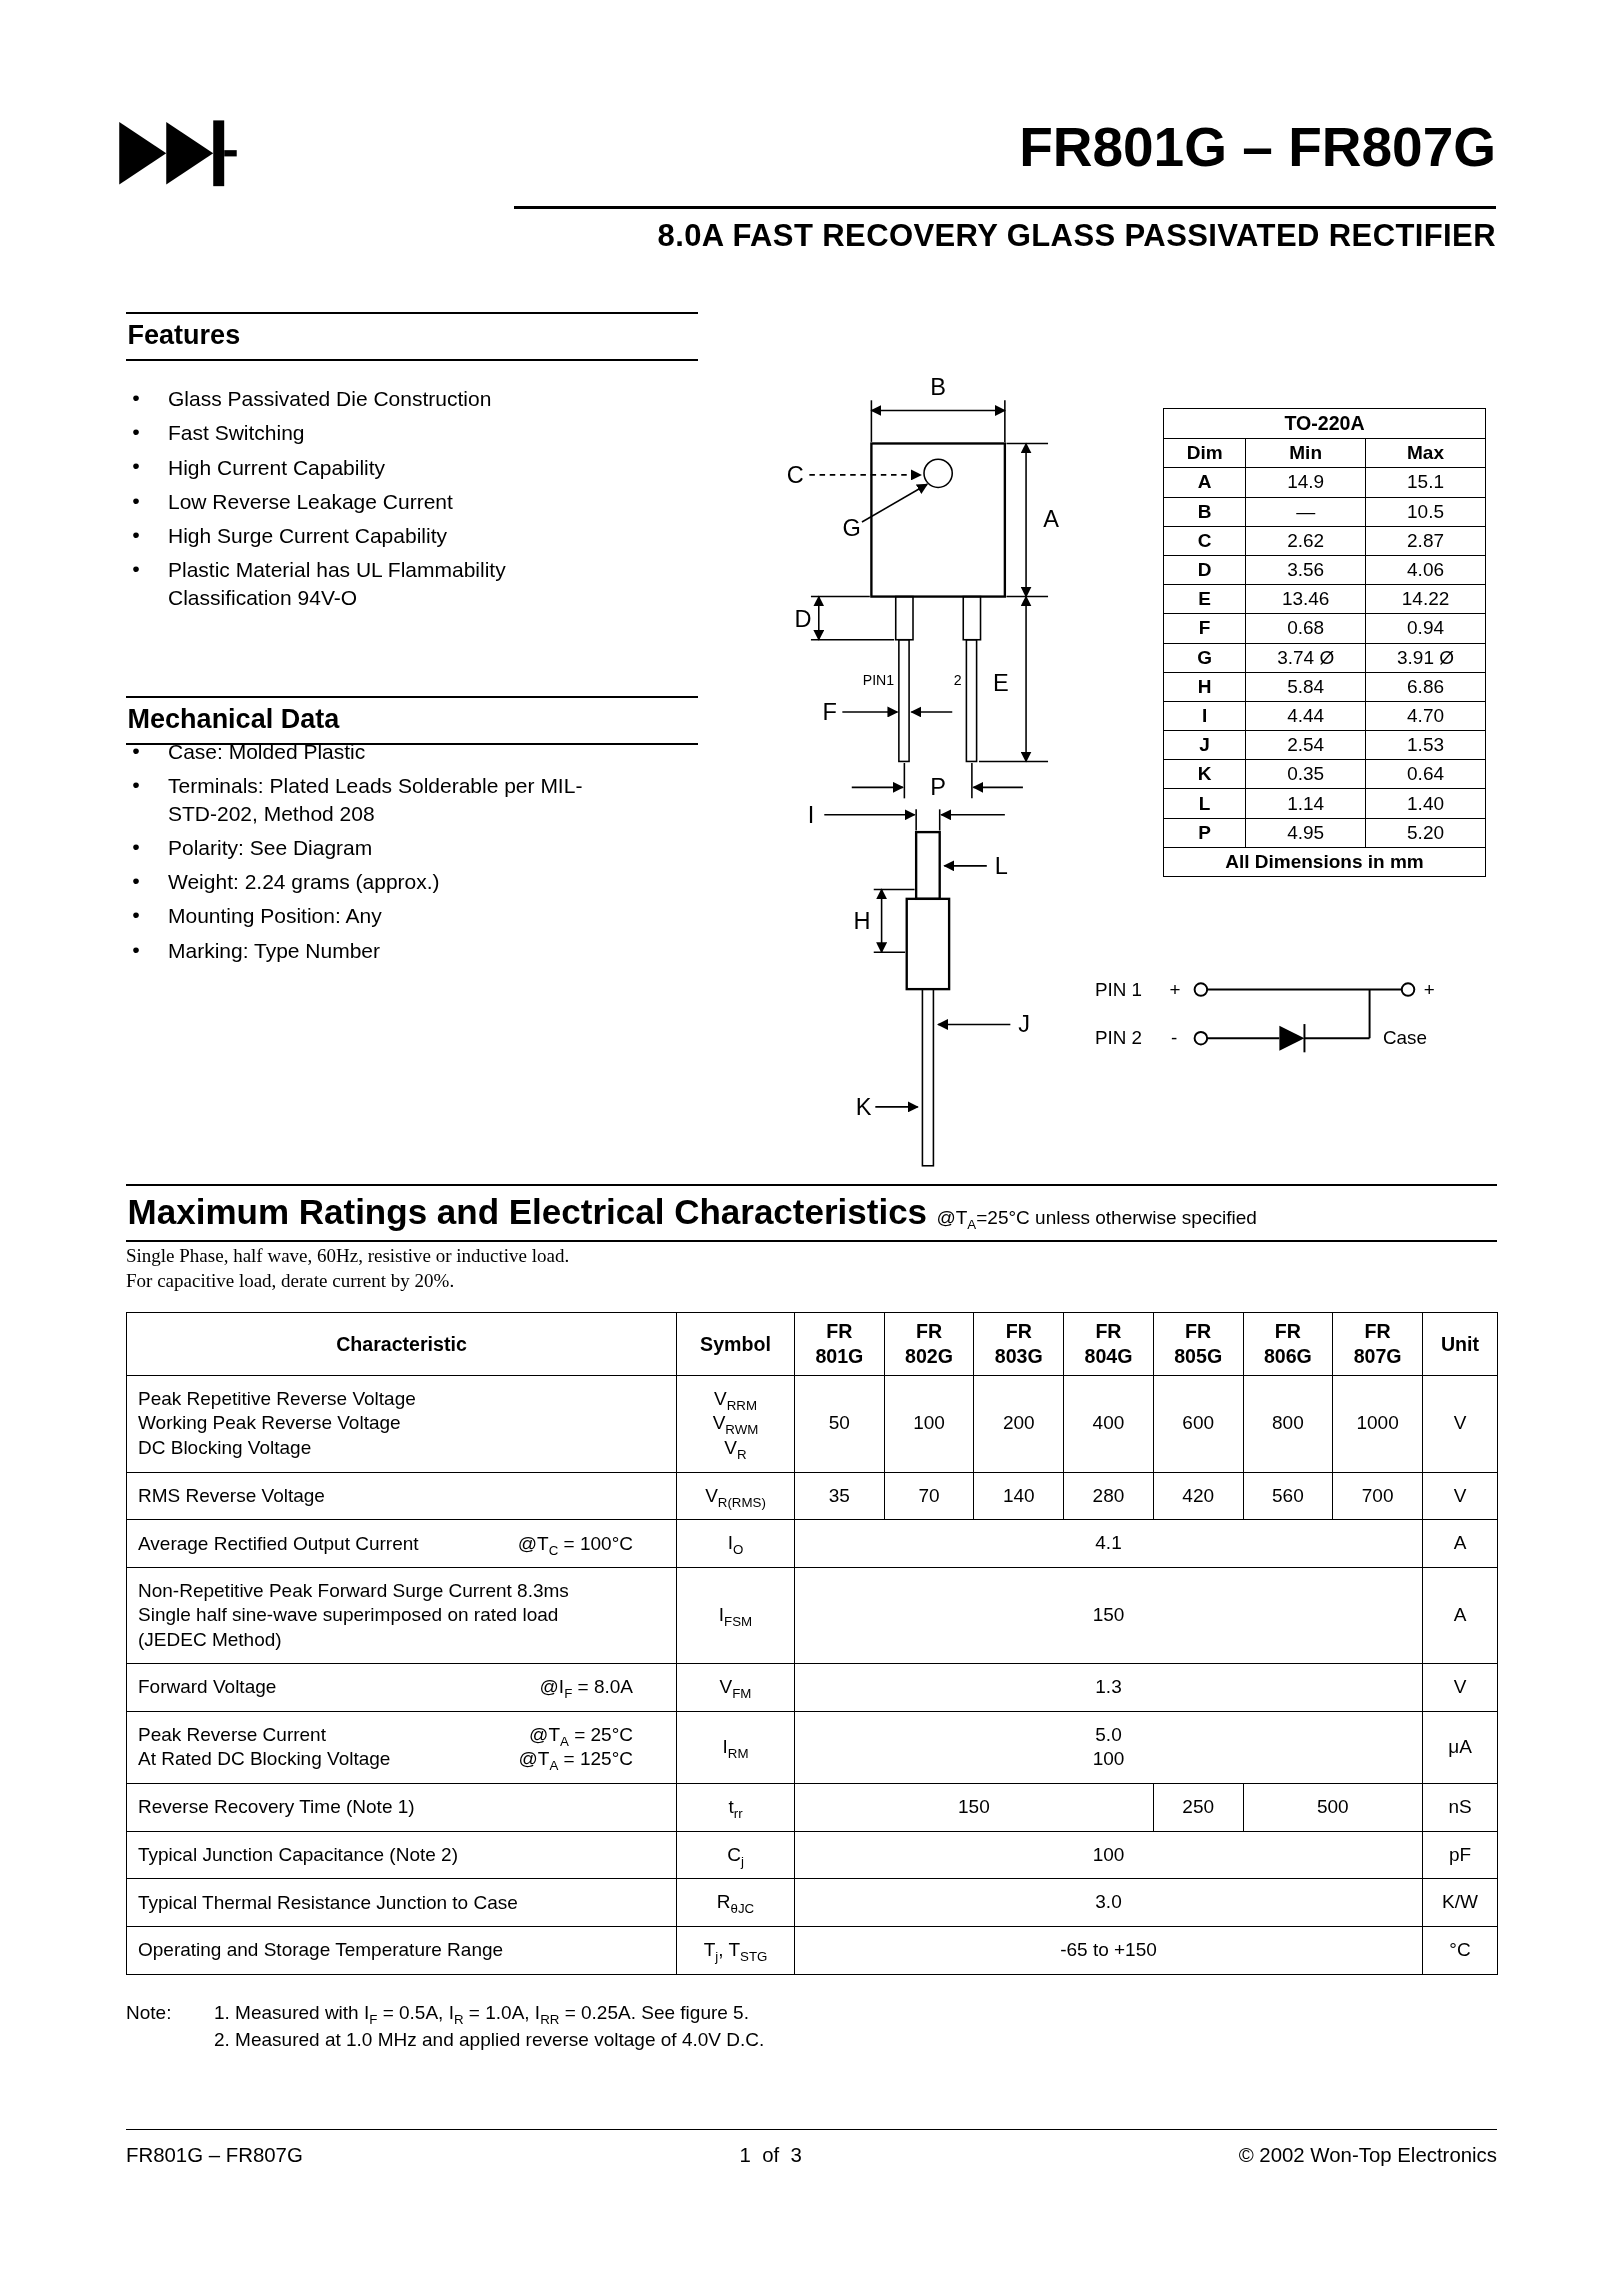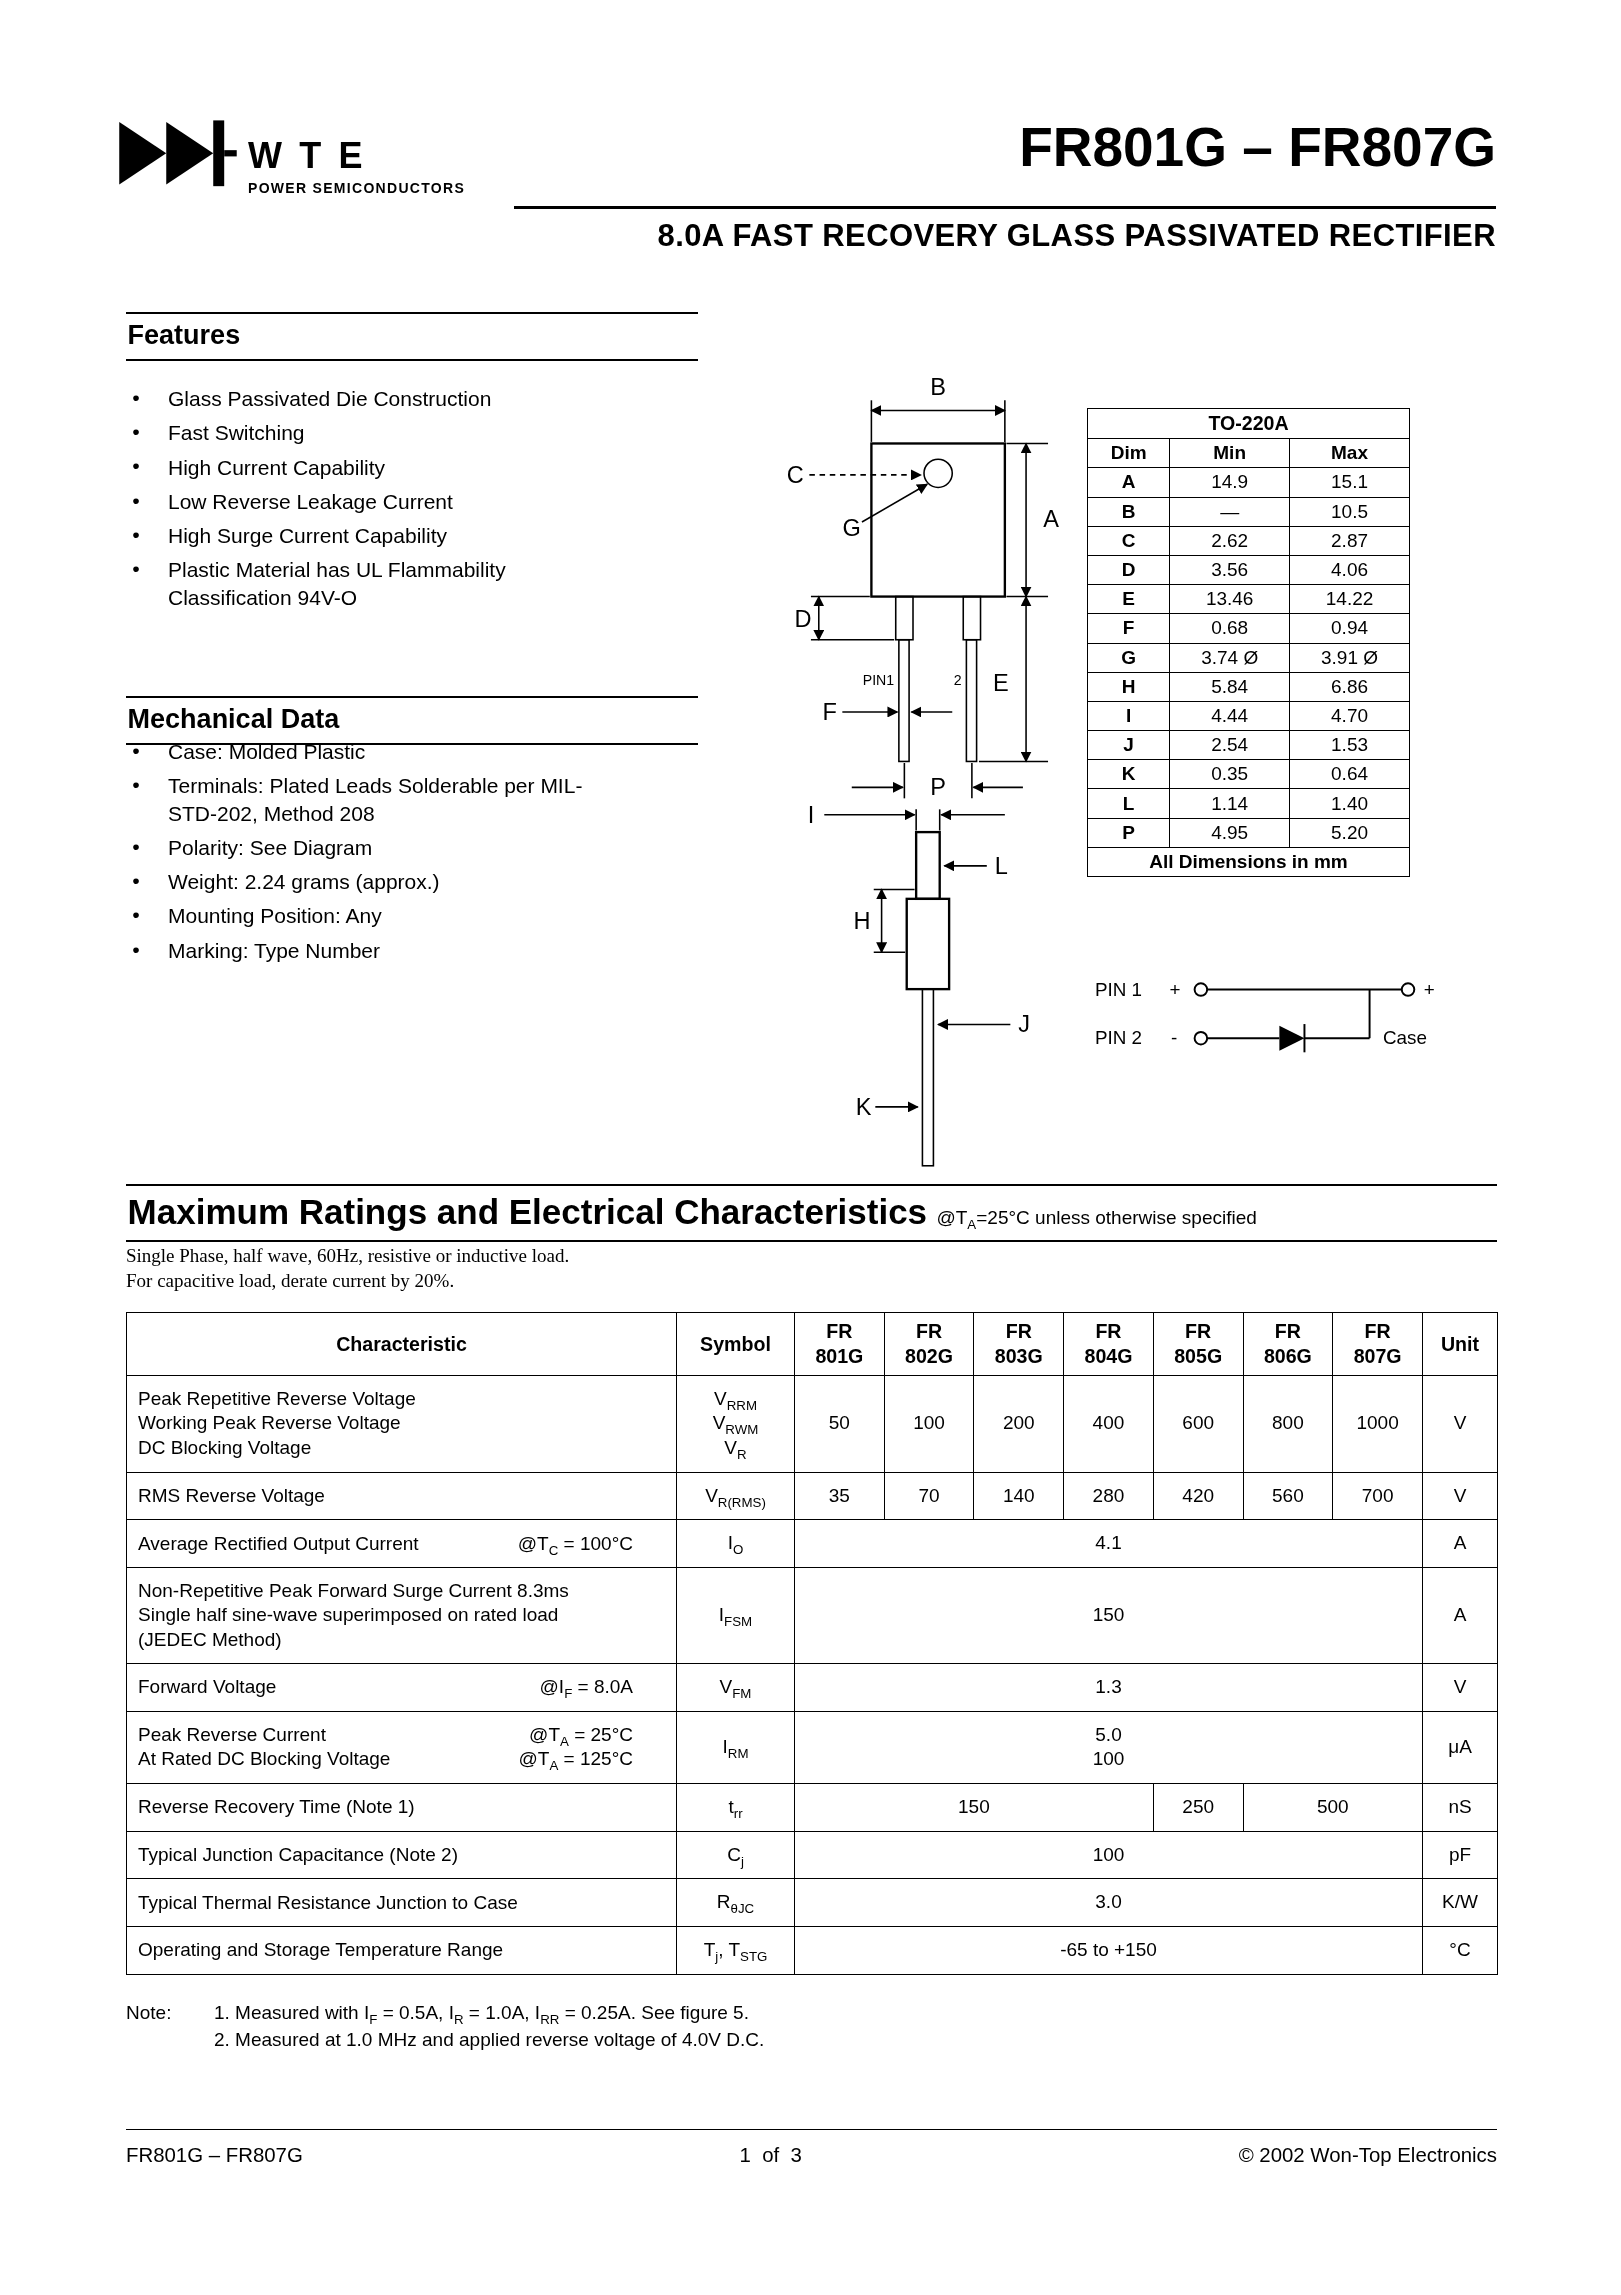--- a/index.html
+++ b/index.html
@@ -32,21 +32,21 @@
 
 #pkg-svg{position:absolute;left:734px;top:357px;width:369px;height:856px;}
 #pkg-svg text{font-family:"Liberation Sans",sans-serif;font-size:30px;fill:#000;}
 #pkg-svg text.small{font-size:18px;}
 #pkg-svg .ln{stroke:#000;stroke-width:2;fill:none;}
 #pkg-svg .outline{stroke:#000;stroke-width:3;fill:none;}
 #pkg-svg .dash{stroke-dasharray:7 6;}
 #pkg-svg marker path{fill:#000;}
 
 
-.dim-table{position:absolute;left:1087px;top:408px;width:323px;border-collapse:collapse;font-size:19px;}
+.dim-table{position:absolute;left:1163px;top:408px;width:323px;border-collapse:collapse;font-size:19px;}
 .dim-table th,.dim-table td{border:1.6px solid #000;text-align:center;padding:3.1px 4.7px;}
 .dim-table .dim-title{font-size:19.6px;}
 .dim-table .dim-letter{font-weight:bold;}
 .dim-table .dim-footer{font-weight:bold;}
 
 
 #pin-svg{position:absolute;left:1091px;top:966px;width:361px;height:102px;}
 #pin-svg text{font-family:"Liberation Sans",sans-serif;font-size:24px;fill:#000;}
 #pin-svg .ln{stroke:#000;stroke-width:2.5;fill:none;}
 
@@ -78,24 +78,20 @@
 
 <div class="page">
 
   <div id="logo">
     <svg width="118" height="83" viewBox="0 0 150 106">
       <polygon points="0,14 0,94 60,54" fill="#000"></polygon>
       <polygon points="60,14 60,94 120,54" fill="#000"></polygon>
       <rect x="120" y="12" width="14" height="84" fill="#000"></rect>
       <line x1="134" y1="54" x2="150" y2="54" stroke="#000" stroke-width="8"></line>
     </svg>
-    <div class="logo-text">
-      <div class="wte">WTE</div>
-      <div class="tagline">POWER SEMICONDUCTORS</div>
-    </div>
   </div>
   <div id="doc-title">FR801G – FR807G</div>
   <div id="title-rule"></div>
   <div id="subtitle">8.0A FAST RECOVERY GLASS PASSIVATED RECTIFIER</div>
 
   <div id="features-heading-block" class="section-heading">
     <h2>Features</h2>
   </div>
   <ul id="features-list" class="bullet-list">
       <li>

